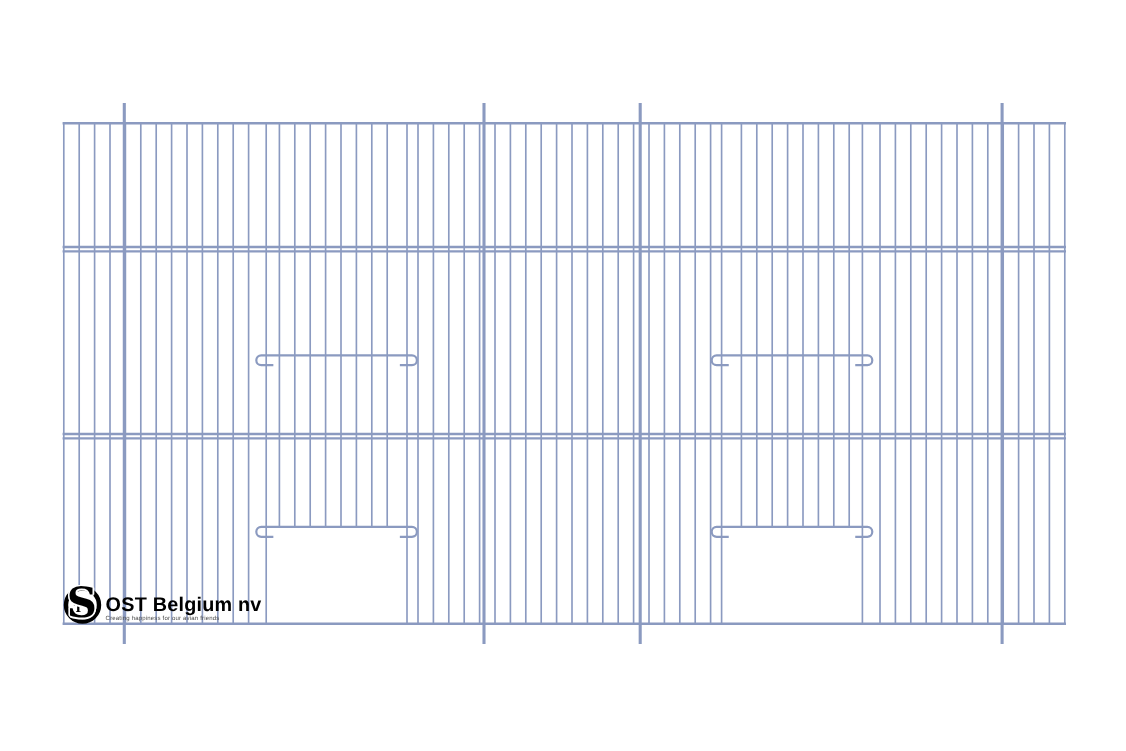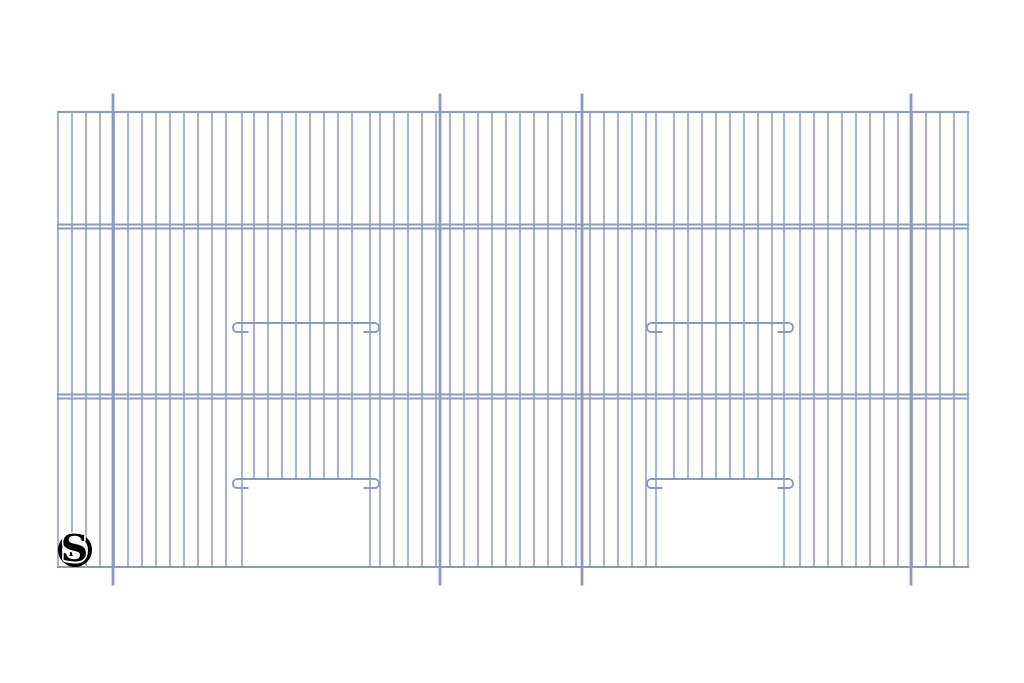--- a/index.html
+++ b/index.html
@@ -115,14 +115,18 @@
       <path d="M 248.5 488 L 237.5 488 A 4.5 4.5 0 0 1 237.5 479 L 374.5 479 A 4.5 4.5 0 0 1 374.5 488 L 363.5 488" fill="none" stroke="#8b9ac0" stroke-width="2"></path>
       <path d="M 662.5 488 L 651.5 488 A 4.5 4.5 0 0 1 651.5 479 L 788.5 479 A 4.5 4.5 0 0 1 788.5 488 L 777.5 488" fill="none" stroke="#8b9ac0" stroke-width="2"></path>
     </svg>
 
   <div class="logo">
     <div class="logo-mark">
       <div class="ring"></div>
       <span class="mono-t">T</span>
       <span class="mono-s">S</span>
     </div>
+    <div class="logo-text">
+      <div class="brand-name">OST Belgium nv</div>
+      <div class="brand-tagline">Creating happiness for our avian friends</div>
+    </div>
   </div>
 </div>
 
 </body></html>

